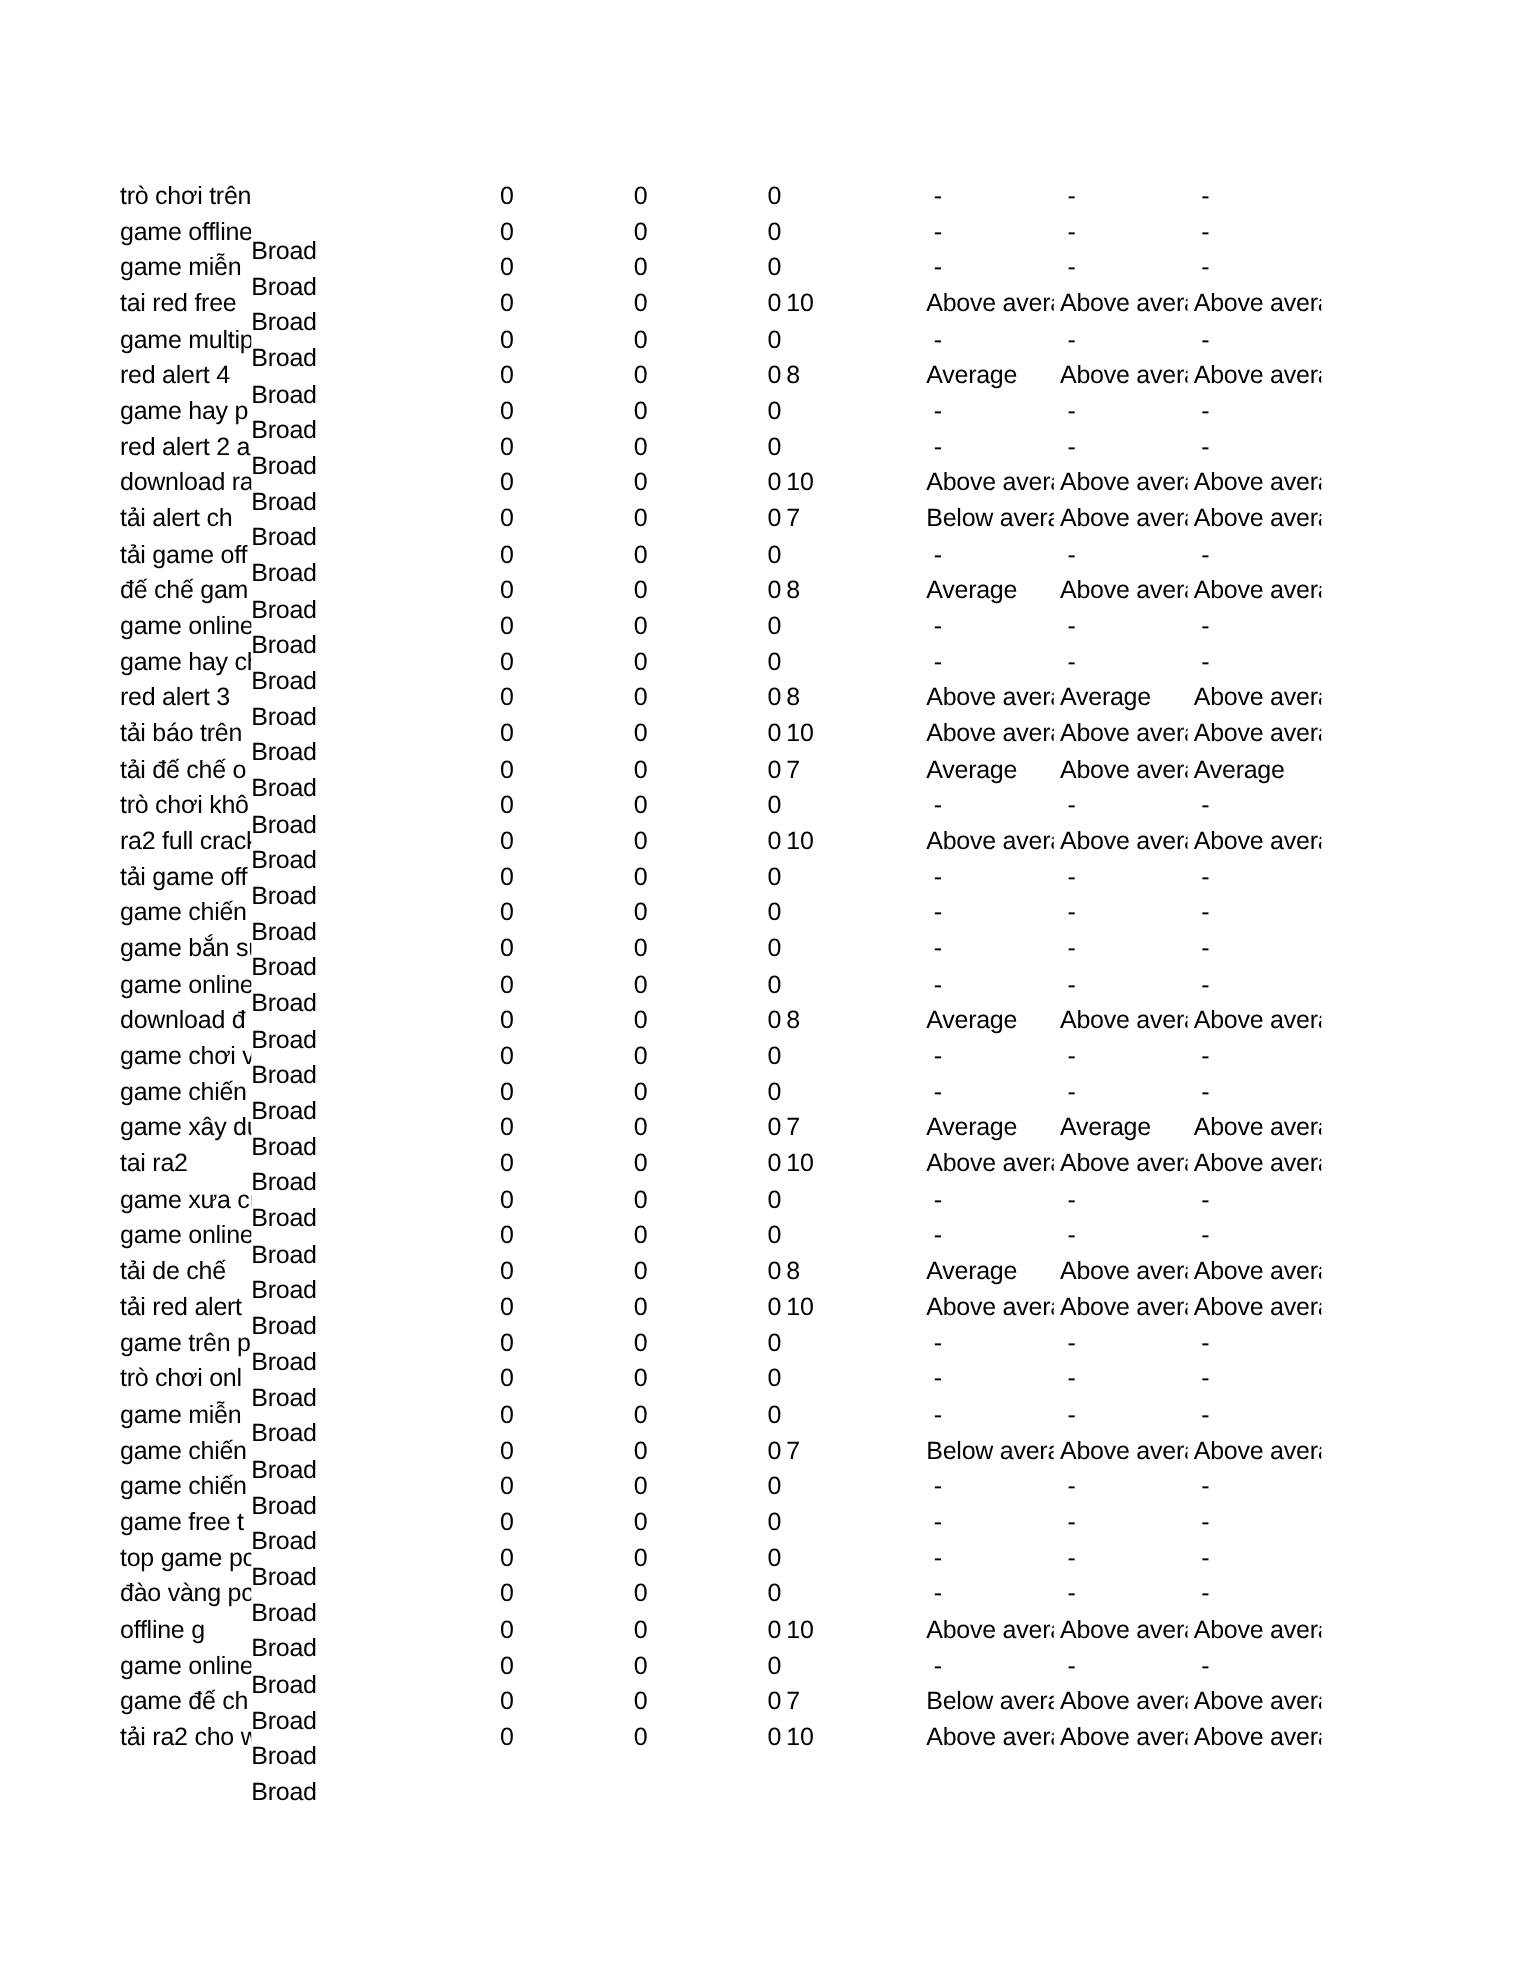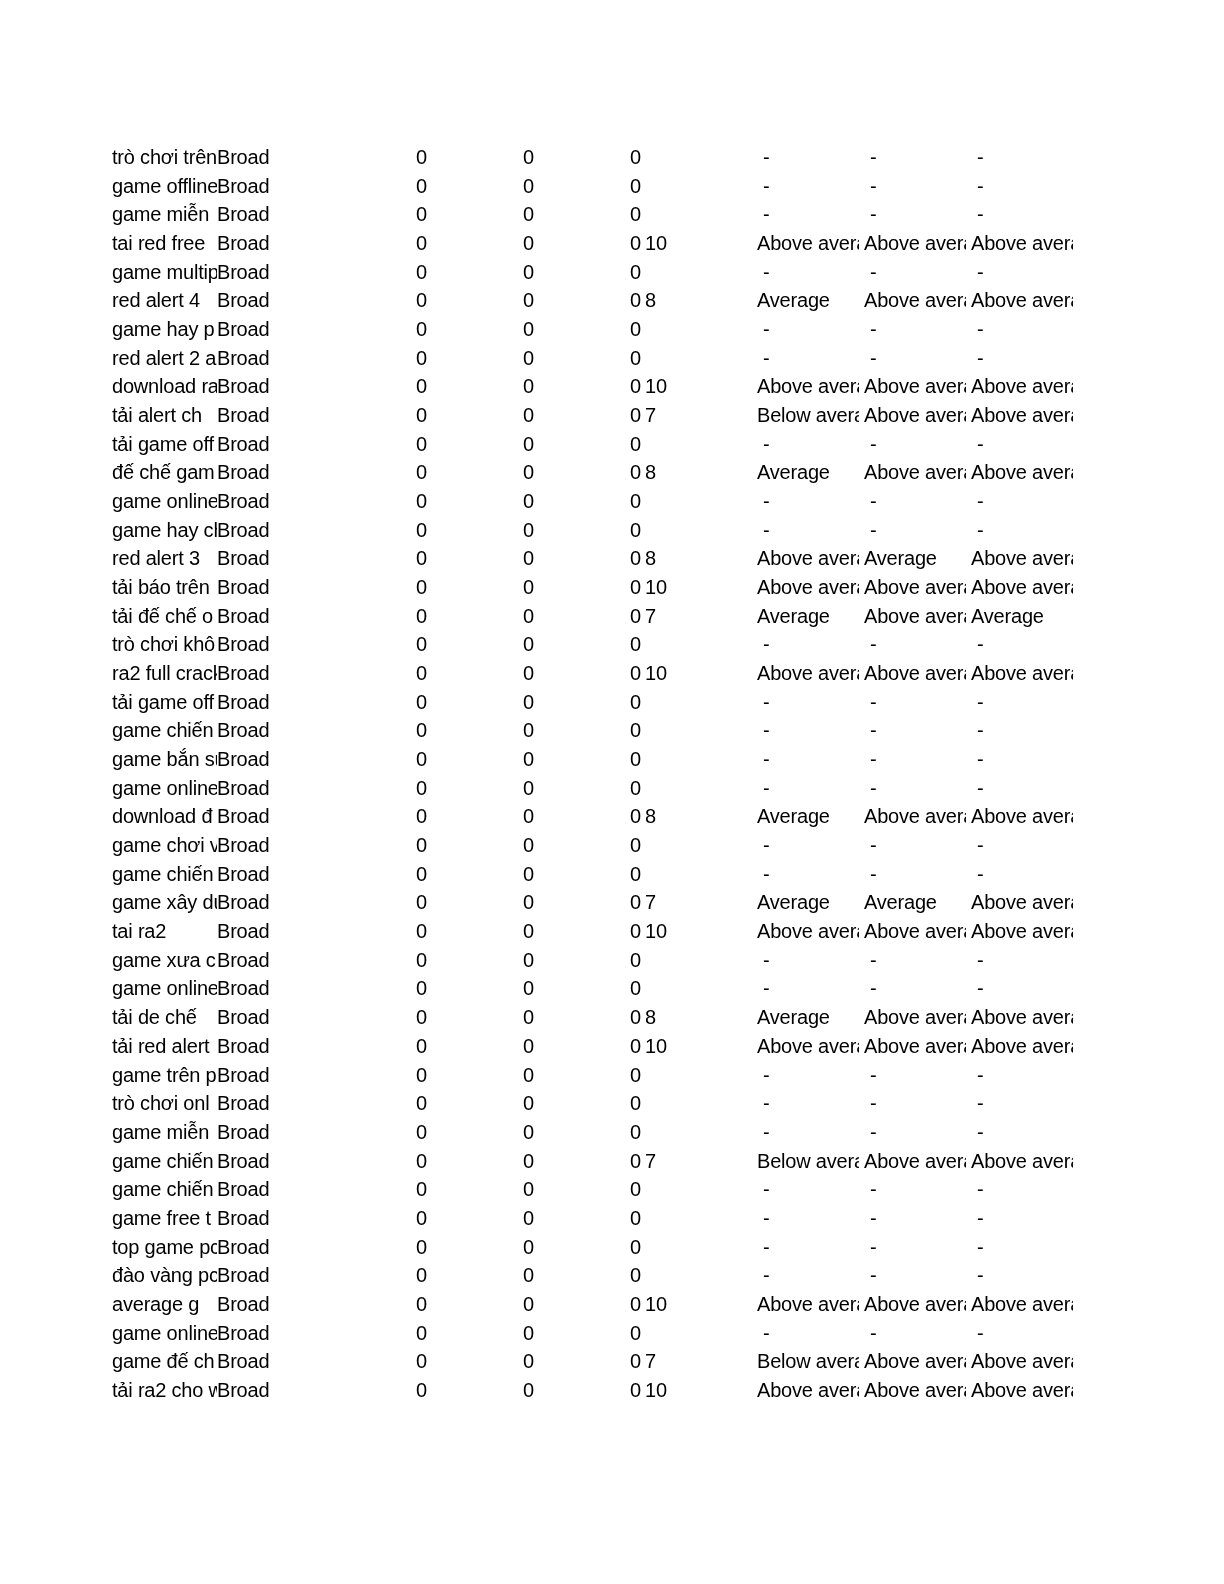--- a/index.html
+++ b/index.html
@@ -10,39 +10,39 @@
     width: 1224px;
     height: 1584px;
     background: #ffffff;
     font-family: "Liberation Sans", "DejaVu Sans", sans-serif;
     color: #000000;
     overflow: hidden;
     position: relative;
   }
   .sheet {
     position: absolute;
-    left: 110px;
+    left: 94px;
     top: 143px;
   }
   .row {
     display: flex;
     height: 28.68px;
     line-height: 28.68px;
     font-size: 20px;
     letter-spacing: -0.2px;
   }
   .c {
     flex: none;
     box-sizing: border-box;
     overflow: hidden;
     white-space: nowrap;
     height: 28.68px;
   }
   .kw     { width: 107px; padding-left: 2px; }
-  .match  { width: 107px; }
+  .match  { width: 107px; margin-top: 44px; }
   .num    { width: 107px; text-align: right; padding-right: 4px; }
   .score  { width: 107px; text-align: left; padding-right: 4px; }
   .qual   { width: 107px; padding-left: 5px; }
   .qual.dash { text-indent: 6px; }
 </style>
 </head>
 <body>
 
 <div class="sheet">
   <div id="tbody">
@@ -480,21 +480,21 @@
         <div class="c match">Broad</div>
         <div class="c num">0</div>
         <div class="c num">0</div>
         <div class="c num">0</div>
         <div class="c score"></div>
         <div class="c qual dash">-</div>
         <div class="c qual dash">-</div>
         <div class="c qual dash">-</div>
       </div>
       <div class="row">
-        <div class="c kw">average g</div>
+        <div class="c kw">offline g</div>
         <div class="c match">Broad</div>
         <div class="c num">0</div>
         <div class="c num">0</div>
         <div class="c num">0</div>
         <div class="c score">10</div>
         <div class="c qual">Above average</div>
         <div class="c qual">Above average</div>
         <div class="c qual">Above average</div>
       </div>
       <div class="row">

